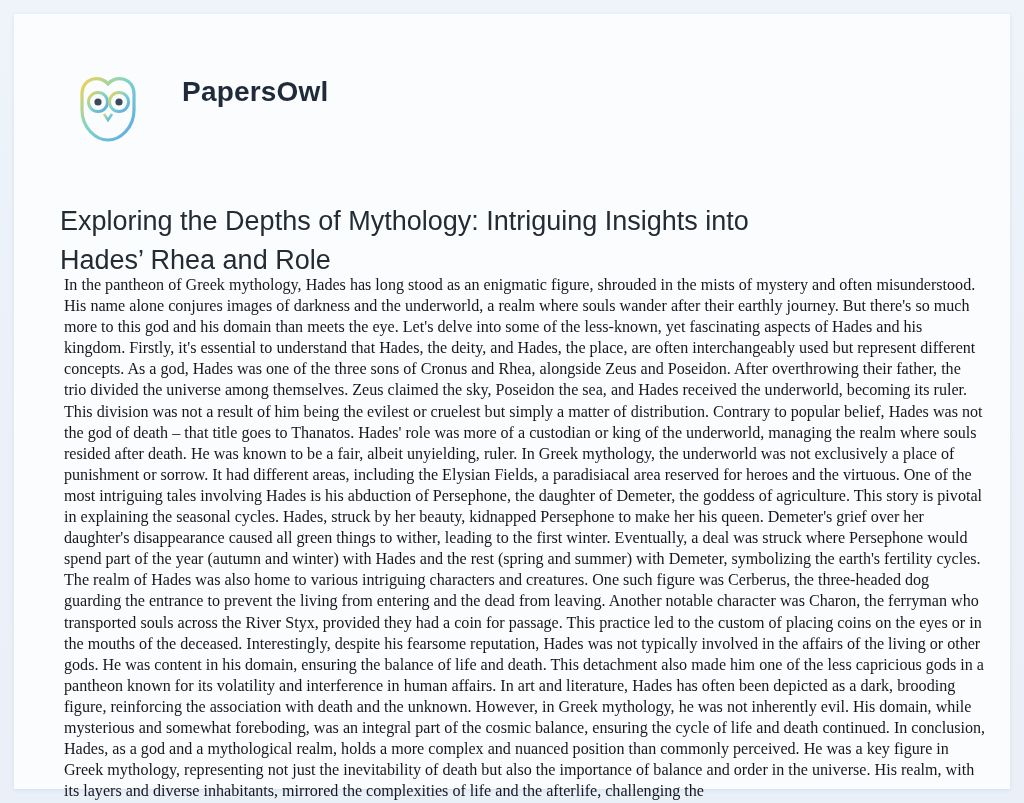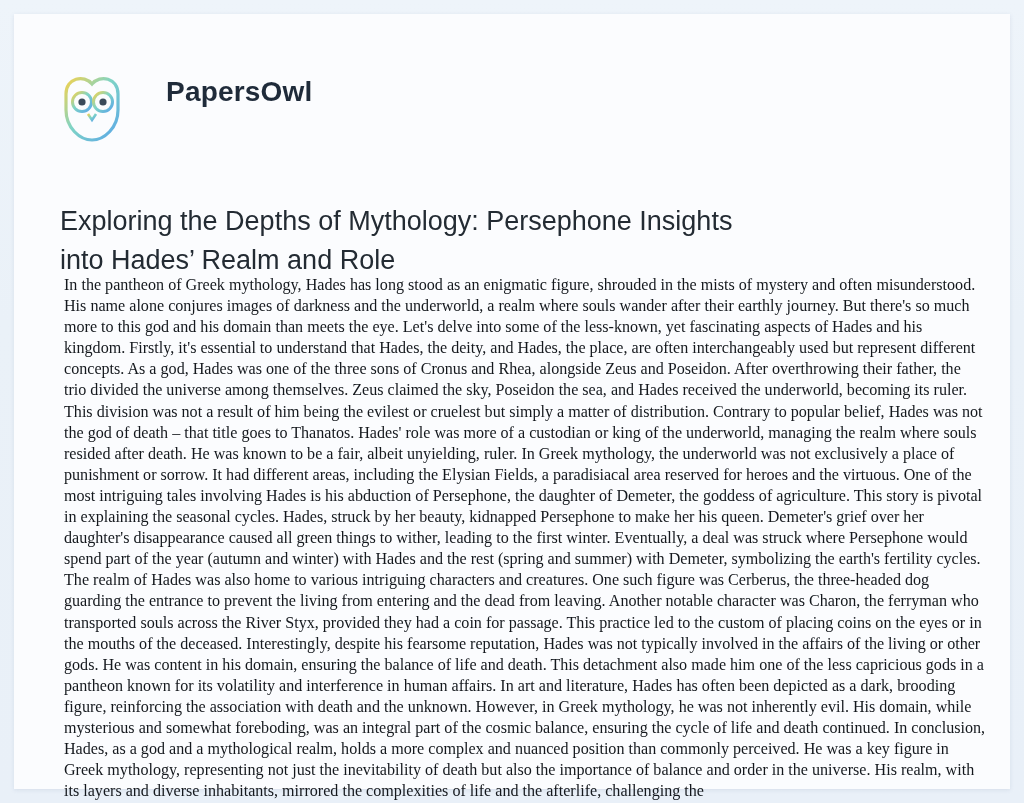--- a/index.html
+++ b/index.html
@@ -24,21 +24,21 @@
     position: absolute;
     left: 14px;
     top: 14px;
     width: 996px;
     height: 775px;
     background: #fbfcfe;
     box-shadow: 0 1px 4px rgba(120,140,170,0.18);
   }
   .header {
     position: absolute;
-    left: 44px;
+    left: 60px;
     top: 50px;
     width: 920px;
     height: 96px;
     text-align: right;
   }
   .logo {
     position: absolute;
     left: 0;
     top: 8px;
     width: 68px;
@@ -115,20 +115,20 @@
           <circle cx="24" cy="30" r="3.6" fill="#3a4a5a"></circle>
           <circle cx="45" cy="30" r="3.6" fill="#3a4a5a"></circle>
           <path d="M30 42 L34 48 L38 42" fill="none" stroke="url(#owlgrad)" stroke-width="2.6"></path>
         </svg>
       </div>
 
       <div class="brand">PapersOwl</div>
 
     </div>
 
-    <h1 class="title">Exploring the Depths of Mythology: Persephone Insights into Hades’ Realm and Role</h1>
+    <h1 class="title">Exploring the Depths of Mythology: Intriguing Insights into Hades’ Rhea and Role</h1>
 
     <div class="article">
       <p>In the pantheon of Greek mythology, Hades has long stood as an enigmatic figure, shrouded in the mists of mystery and often misunderstood. His name alone conjures images of darkness and the underworld, a realm where souls wander after their earthly journey. But there's so much more to this god and his domain than meets the eye. Let's delve into some of the less-known, yet fascinating aspects of Hades and his kingdom. Firstly, it's essential to understand that Hades, the deity, and Hades, the place, are often interchangeably used but represent different concepts. As a god, Hades was one of the three sons of Cronus and Rhea, alongside Zeus and Poseidon. After overthrowing their father, the trio divided the universe among themselves. Zeus claimed the sky, Poseidon the sea, and Hades received the underworld, becoming its ruler. This division was not a result of him being the evilest or cruelest but simply a matter of distribution. Contrary to popular belief, Hades was not the god of death – that title goes to Thanatos. Hades' role was more of a custodian or king of the underworld, managing the realm where souls resided after death. He was known to be a fair, albeit unyielding, ruler. In Greek mythology, the underworld was not exclusively a place of punishment or sorrow. It had different areas, including the Elysian Fields, a paradisiacal area reserved for heroes and the virtuous. One of the most intriguing tales involving Hades is his abduction of Persephone, the daughter of Demeter, the goddess of agriculture. This story is pivotal in explaining the seasonal cycles. Hades, struck by her beauty, kidnapped Persephone to make her his queen. Demeter's grief over her daughter's disappearance caused all green things to wither, leading to the first winter. Eventually, a deal was struck where Persephone would spend part of the year (autumn and winter) with Hades and the rest (spring and summer) with Demeter, symbolizing the earth's fertility cycles. The realm of Hades was also home to various intriguing characters and creatures. One such figure was Cerberus, the three-headed dog guarding the entrance to prevent the living from entering and the dead from leaving. Another notable character was Charon, the ferryman who transported souls across the River Styx, provided they had a coin for passage. This practice led to the custom of placing coins on the eyes or in the mouths of the deceased. Interestingly, despite his fearsome reputation, Hades was not typically involved in the affairs of the living or other gods. He was content in his domain, ensuring the balance of life and death. This detachment also made him one of the less capricious gods in a pantheon known for its volatility and interference in human affairs. In art and literature, Hades has often been depicted as a dark, brooding figure, reinforcing the association with death and the unknown. However, in Greek mythology, he was not inherently evil. His domain, while mysterious and somewhat foreboding, was an integral part of the cosmic balance, ensuring the cycle of life and death continued. In conclusion, Hades, as a god and a mythological realm, holds a more complex and nuanced position than commonly perceived. He was a key figure in Greek mythology, representing not just the inevitability of death but also the importance of balance and order in the universe. His realm, with its layers and diverse inhabitants, mirrored the complexities of life and the afterlife, challenging the</p>
     </div>
 
   </div>
 </div>
 
 </body></html>

